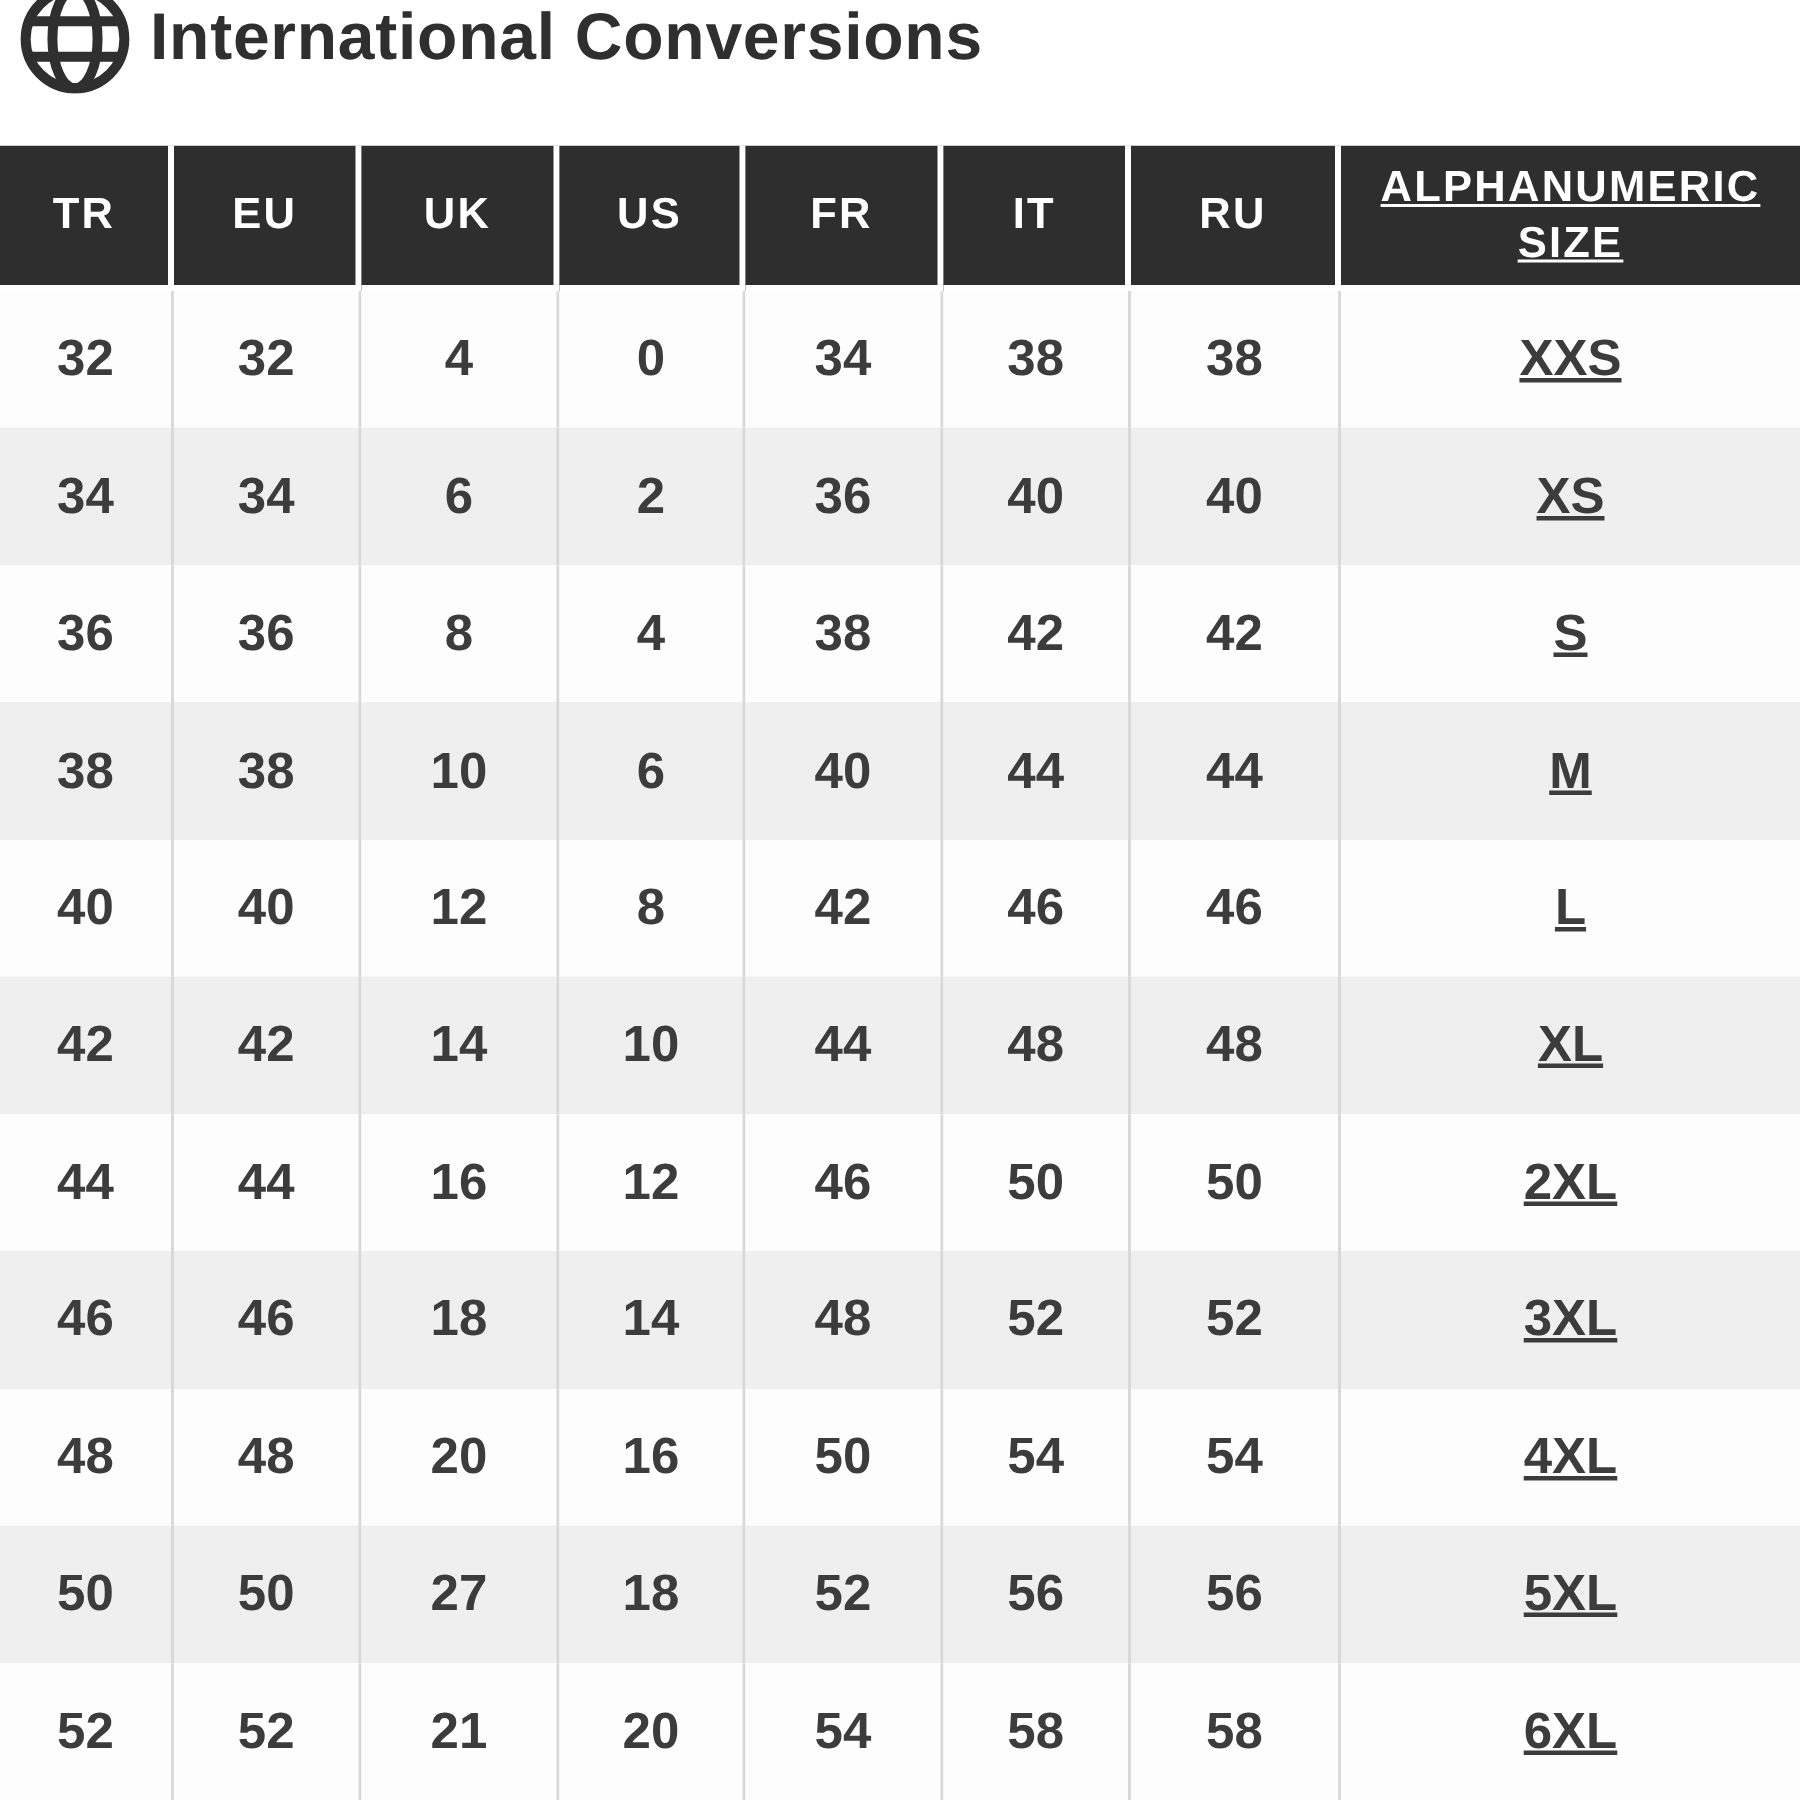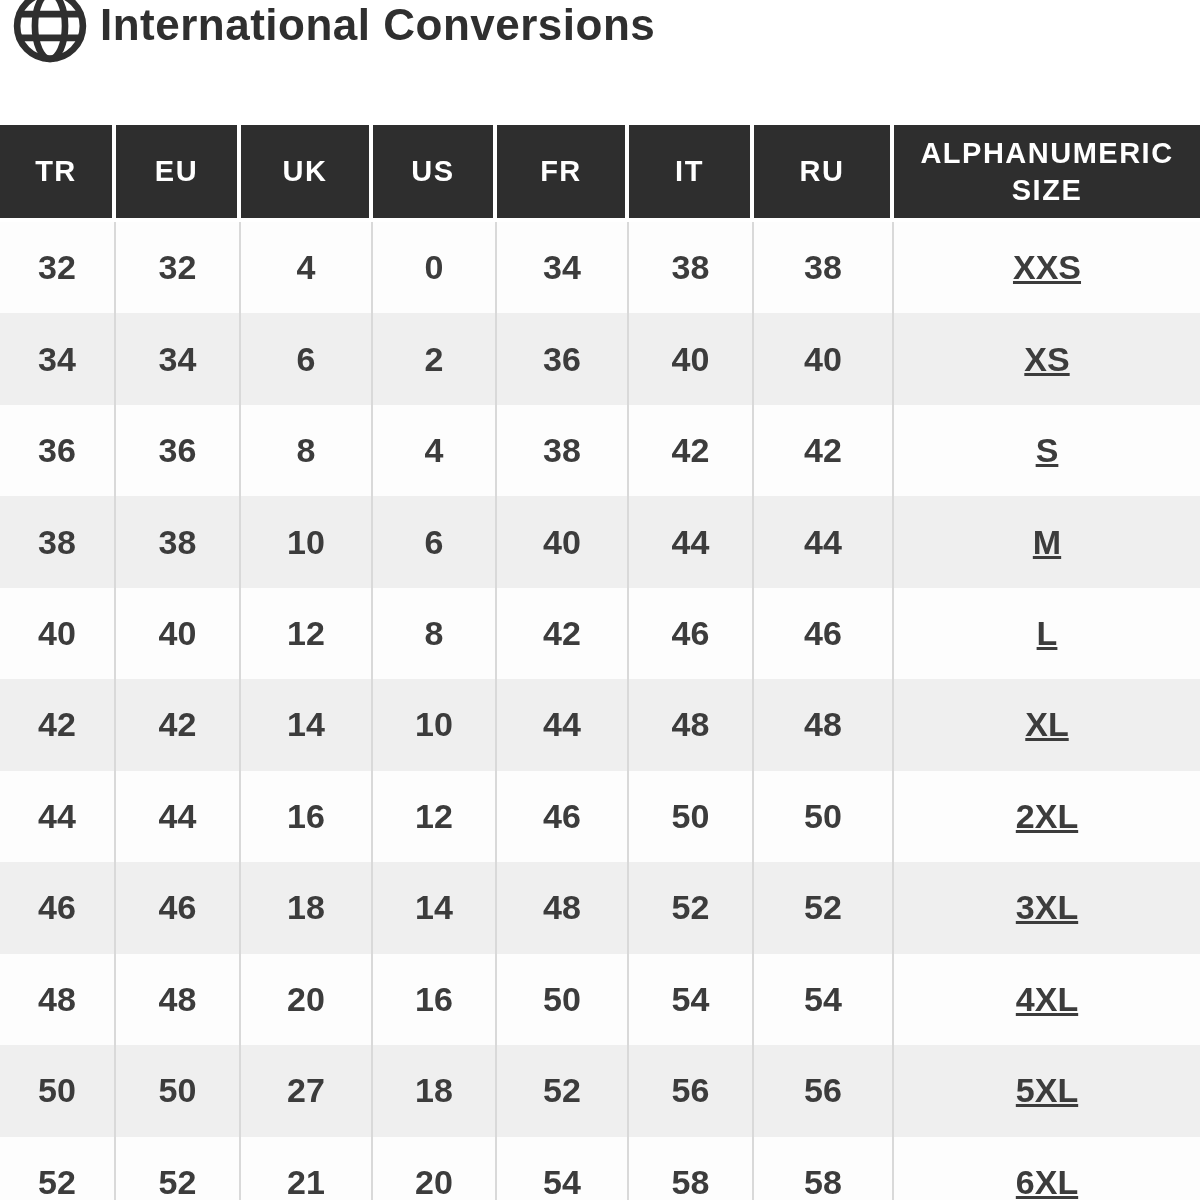--- a/index.html
+++ b/index.html
@@ -12,21 +12,21 @@
     font-family: "Liberation Sans", sans-serif;
   }
   .page {
     width: 1200px;
     height: 1200px;
     position: relative;
   }
   
   .title-bar {
     position: relative;
-    height: 125px;
+    height: 97px;
     background: #ffffff;
   }
   .globe {
     position: absolute;
     left: 8px;
     top: -16px;
     width: 84px;
     height: 84px;
     color: var(--title-text, #2f2f2f);
   }
@@ -58,21 +58,21 @@
     font-weight: bold;
     letter-spacing: 1.5px;
     text-align: center;
     vertical-align: middle;
     height: 93px;
     padding: 0 16px;
     border-right: 4px solid #ffffff;
     border-bottom: 4px solid #ffffff;
     line-height: 1.25;
   }
-  table.conversion th:last-child { border-right: none; }
+  table.conversion th:last-child { border-right: none; text-decoration: underline; }
   table.conversion td {
     text-align: center;
     vertical-align: middle;
     font-size: 34px;
     font-weight: bold;
     color: var(--body-text, #3c3c3c);
     background: var(--row-bg, #fdfdfd);
     border-right: 2px solid var(--divider, #d9d9d9);
     padding: 0;
   }

